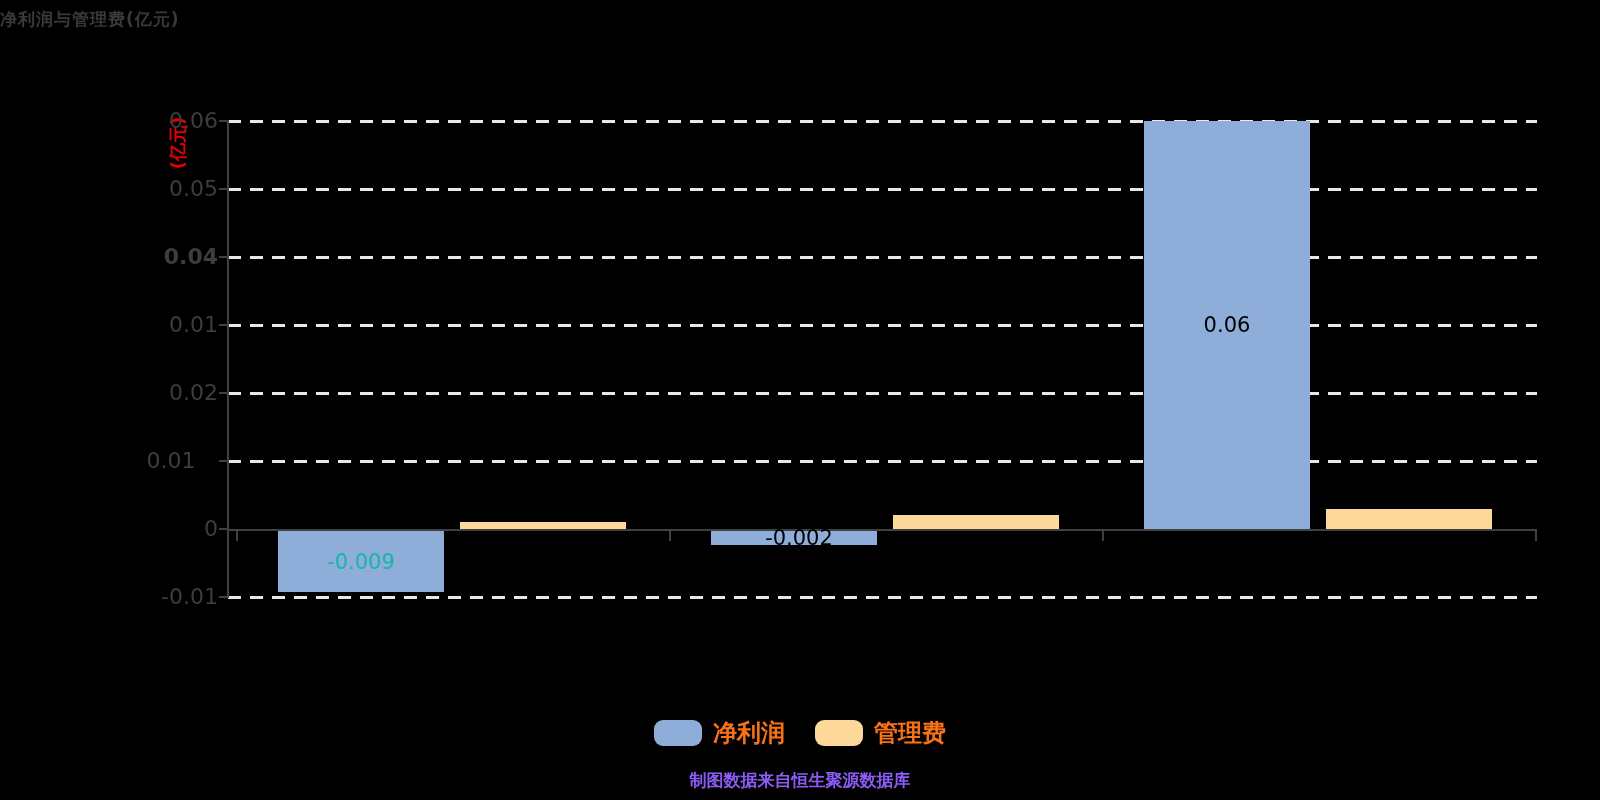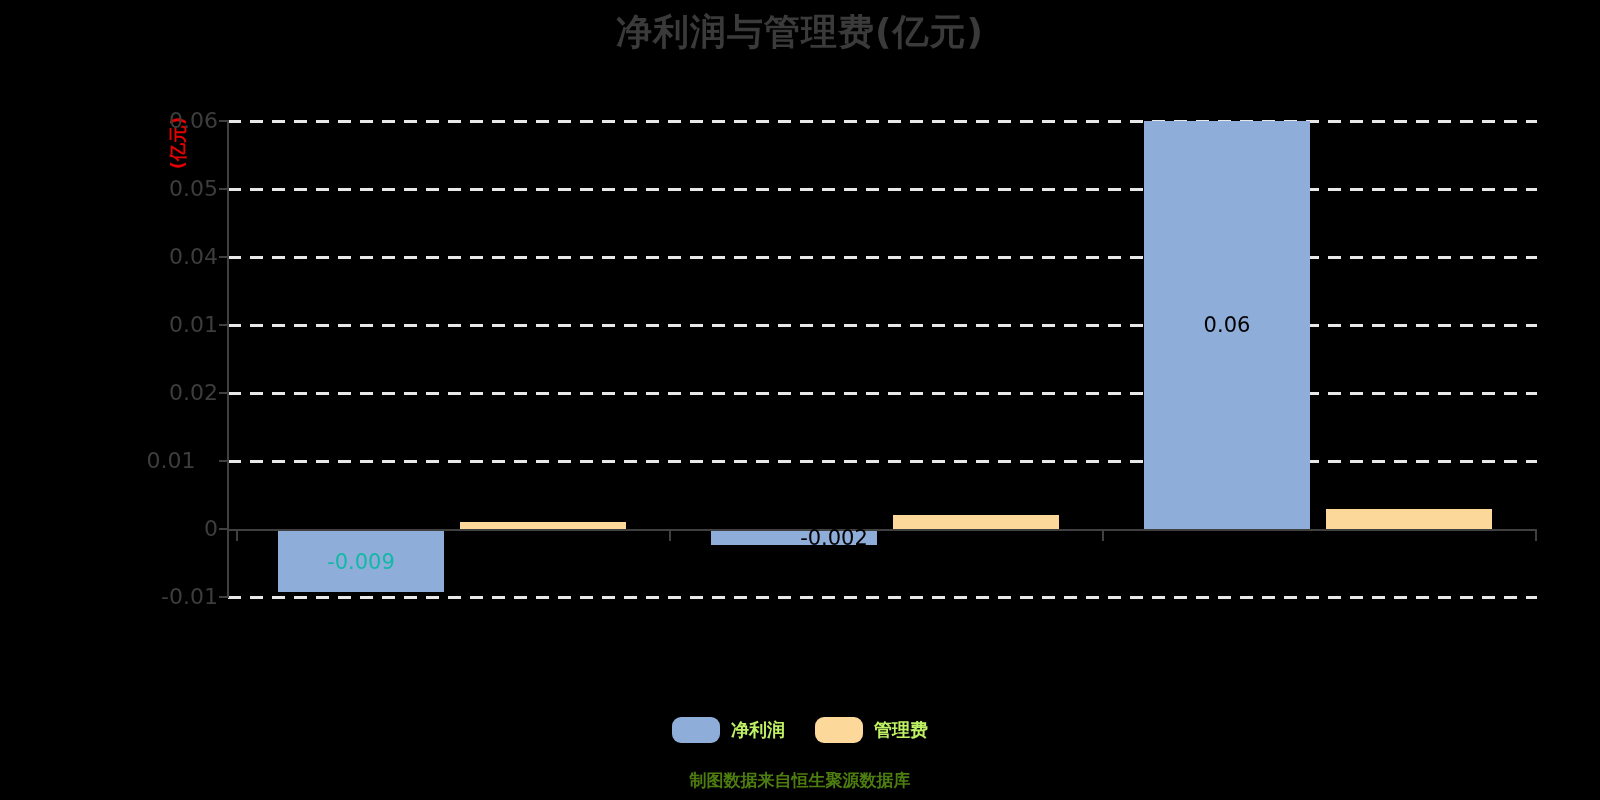--- a/index.html
+++ b/index.html
@@ -1,22 +1,22 @@
 <!DOCTYPE html>
 <html><head>
 <meta charset="utf-8">
 <style>
   html,body{margin:0;padding:0;background:#000;}
   #stage{
     position:relative;width:1600px;height:800px;background:#000;overflow:hidden;
     font-family:"DejaVu Sans","Liberation Sans",sans-serif;
   }
   #chart-title{
-    position:absolute;left:0;top:8px;width:1600px;text-align:center;
-    font-size:36px;font-weight:700;color:#3a3a3a;letter-spacing:1px;
+    position:absolute;left:0;top:8px;width:1600px;
+    font-size:17px;font-weight:700;color:#3a3a3a;letter-spacing:1px;
   }
   #ylabel{
     position:absolute;left:118px;top:131px;width:120px;height:24px;
     transform:rotate(-90deg);transform-origin:center;text-align:center;
     font-size:18px;font-weight:700;color:#e80000;
   }
   #plot{position:absolute;left:0;top:0;width:1600px;height:800px;}
   .gridline{position:absolute;height:3px;
     background:repeating-linear-gradient(90deg,#e8e8e8 0 13px,transparent 13px 22px);}
   .axisline{position:absolute;background:#404040;}
@@ -25,41 +25,41 @@
   .xtick-mark{position:absolute;width:2px;height:10px;background:#404040;}
   .xcat-label{position:absolute;text-align:center;font-size:22px;color:#3d3d3d;line-height:28px;}
   .bar{position:absolute;}
   .bar-label{position:absolute;text-align:center;font-size:21px;color:#000;line-height:28px;}
   #legend{
     position:absolute;left:0;top:717px;width:1600px;
     display:flex;justify-content:center;align-items:center;gap:30px;
   }
   .legend-item{display:flex;align-items:center;gap:11px;}
   .swatch{width:48px;height:26px;border-radius:9px;display:inline-block;}
-  .legend-label{font-size:18px;font-weight:700;color:#bef264;}
+  .legend-label{font-size:24px;font-weight:700;color:#f97316;}
   #source{
     position:absolute;left:0;top:769px;width:1600px;text-align:center;
-    font-size:17px;font-weight:700;color:#4d7c0f;
+    font-size:17px;font-weight:700;color:#8b5cf6;
   }
 </style>
 </head>
 <body>
 
 <div id="stage">
   <div id="chart-title">净利润与管理费(亿元)</div>
   <div id="ylabel">(亿元)</div>
   <div id="plot">
       <div class="gridline" style="left: 228px; width: 1309px; top: 120px;"></div>
       <div class="ytick-label" style="left: 100px; width: 118px; top: 107px;">0.06</div>
       <div class="ytick-mark" style="left: 219px; top: 120px;"></div>
       <div class="gridline" style="left: 228px; width: 1309px; top: 188px;"></div>
       <div class="ytick-label" style="left: 100px; width: 118px; top: 175px;">0.05</div>
       <div class="ytick-mark" style="left: 219px; top: 188px;"></div>
       <div class="gridline" style="left: 228px; width: 1309px; top: 256px;"></div>
-      <div class="ytick-label" style="left: 100px; width: 118px; top: 243px;">0.04</div>
+      <div class="ytick-label" style="left: 100px; width: 118px; top: 243px; font-weight: bold;">0.04</div>
       <div class="ytick-mark" style="left: 219px; top: 256px;"></div>
       <div class="gridline" style="left: 228px; width: 1309px; top: 324px;"></div>
       <div class="ytick-label" style="left: 100px; width: 118px; top: 311px;">0.01</div>
       <div class="ytick-mark" style="left: 219px; top: 324px;"></div>
       <div class="gridline" style="left: 228px; width: 1309px; top: 392px;"></div>
       <div class="ytick-label" style="left: 100px; width: 118px; top: 379px;">0.02</div>
       <div class="ytick-mark" style="left: 219px; top: 392px;"></div>
       <div class="gridline" style="left: 228px; width: 1309px; top: 460px;"></div>
       <div class="ytick-label" style="left: 112px; width: 118px; top: 447px; text-align: center;">0.01</div>
       <div class="ytick-mark" style="left: 219px; top: 460px;"></div>
@@ -70,21 +70,21 @@
       <div class="ytick-mark" style="left: 219px; top: 596px;"></div>
       <div class="axisline" style="left: 227px; width: 2px; top: 120px; height: 478px;"></div>
       <div class="axisline" style="left: 227px; width: 1310px; top: 529px; height: 2px;"></div>
       <div class="xtick-mark" style="left: 236px; top: 531px;"></div>
       <div class="xtick-mark" style="left: 669px; top: 531px;"></div>
       <div class="xtick-mark" style="left: 1102px; top: 531px;"></div>
       <div class="xtick-mark" style="left: 1535px; top: 531px;"></div>
       <div class="bar" style="left: 278px; width: 166px; background: rgb(143, 173, 217); top: 531px; height: 61px;"></div>
       <div class="bar-label" style="left: 278px; width: 166px; top: 547.5px; color: #14b8a6;">-0.009</div>
       <div class="bar" style="left: 711px; width: 166px; background: rgb(143, 173, 217); top: 531px; height: 14px;"></div>
-      <div class="bar-label" style="left: 711px; width: 176px; top: 524px; color: rgb(0, 0, 0); padding-left: 35px;">-0.002</div>
+      <div class="bar-label" style="left: 711px; width: 176px; top: 524px; color: rgb(0, 0, 0);">-0.002</div>
       <div class="bar" style="left: 1144px; width: 166px; background: rgb(143, 173, 217); top: 121px; height: 408px;"></div>
       <div class="bar-label" style="left: 1144px; width: 166px; top: 311px; color: rgb(0, 0, 0);">0.06</div>
       <div class="bar" style="left: 460px; width: 166px; background: rgb(253, 216, 155); top: 522px; height: 7px;"></div>
       <div class="bar" style="left: 893px; width: 166px; background: rgb(253, 216, 155); top: 515px; height: 14px;"></div>
       <div class="bar" style="left: 1326px; width: 166px; background: rgb(253, 216, 155); top: 509px; height: 20px;"></div>
     </div>
   <div id="legend">
     <div class="legend-item">
       <span class="swatch" id="sw0" style="background: rgb(143, 173, 217);"></span>
       <span class="legend-label">净利润</span>

